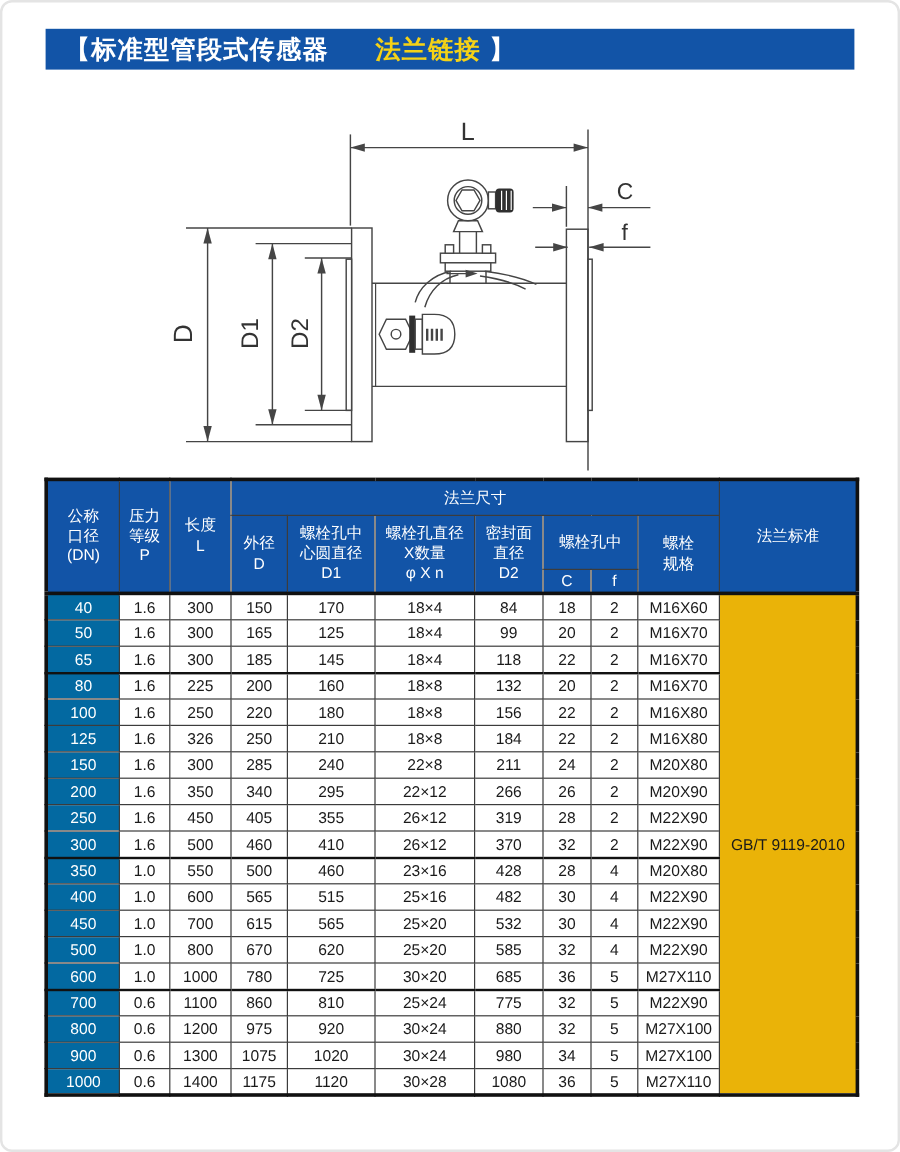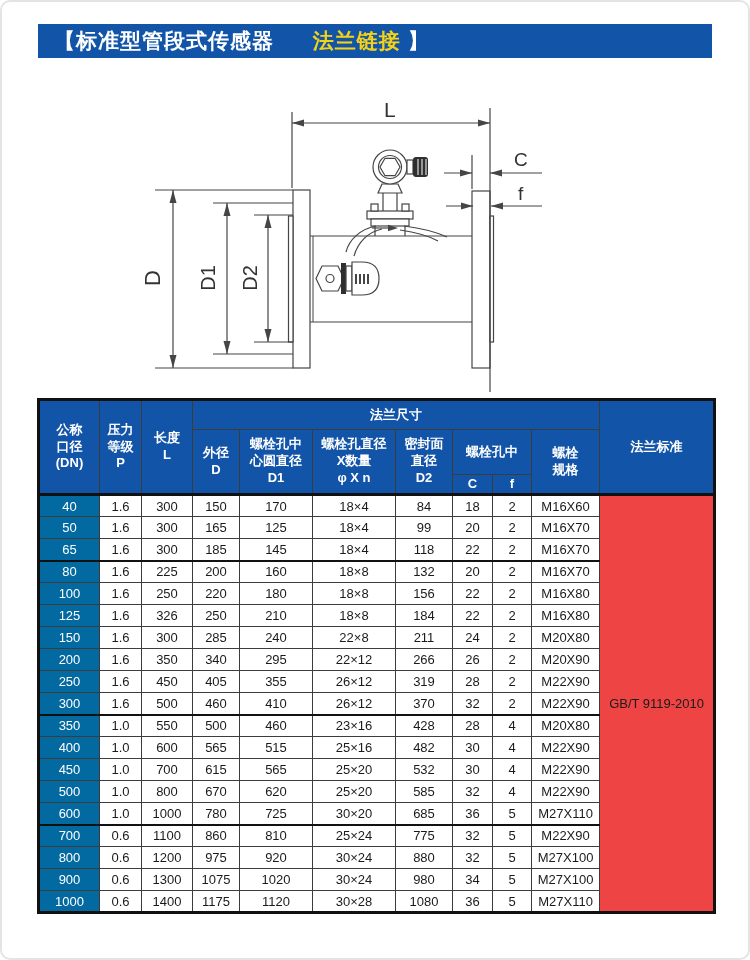--- a/index.html
+++ b/index.html
@@ -27,31 +27,31 @@
     position:absolute;left:37px;top:398px;width:676px;
     border-collapse:collapse;table-layout:fixed;
     font-size:13px;color:#1a1a1a;
   }
   .spec-table th,.spec-table td{
     border:1px solid #3c3c3c;text-align:center;vertical-align:middle;
     padding:0 1px;overflow:hidden;
   }
   .spec-table{border:3px solid #111111;}
   .spec-table th{
-    background:#1254a7;color:#ffffff;font-weight:bold;
+    background:#1254a7;color:#ffffff;font-weight:normal;
     white-space:pre-line;line-height:1.3;
   }
   .spec-table thead tr.r1 th{height:28px;}
   .spec-table thead tr.r2 th{height:44px;}
   .spec-table thead tr.r3 th{height:18px;}
   .spec-table thead{border-bottom:3px solid #111111;}
   .spec-table tbody tr{height:22px;}
   .spec-table td.dn{background:#0369a1;color:#ffffff;}
   .spec-table tr.grp td{border-top:2.5px solid #111111;}
-  .spec-table td.std{background:#ef4444;font-size:13px;}
+  .spec-table td.std{background:#eab308;font-size:13px;}
 </style>
 </head>
 <body>
 
 <div class="page-frame"></div>
 
 <div class="title-bar">
   <span>【标准型管段式传感器 </span><span class="hl">法兰链接</span><span> 】</span>
 </div>
 

